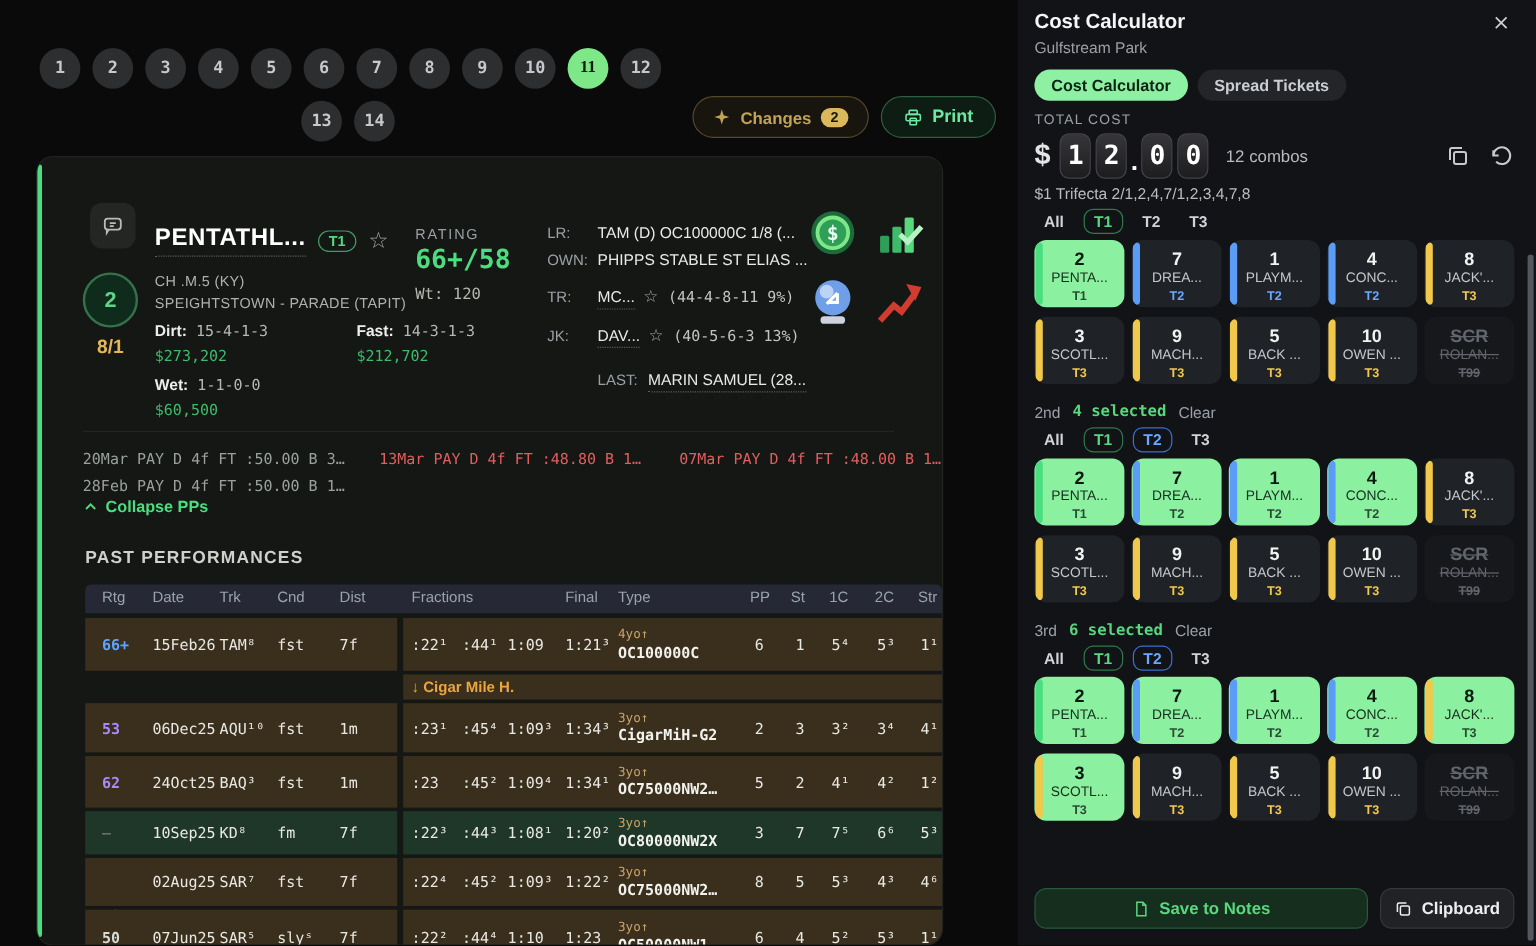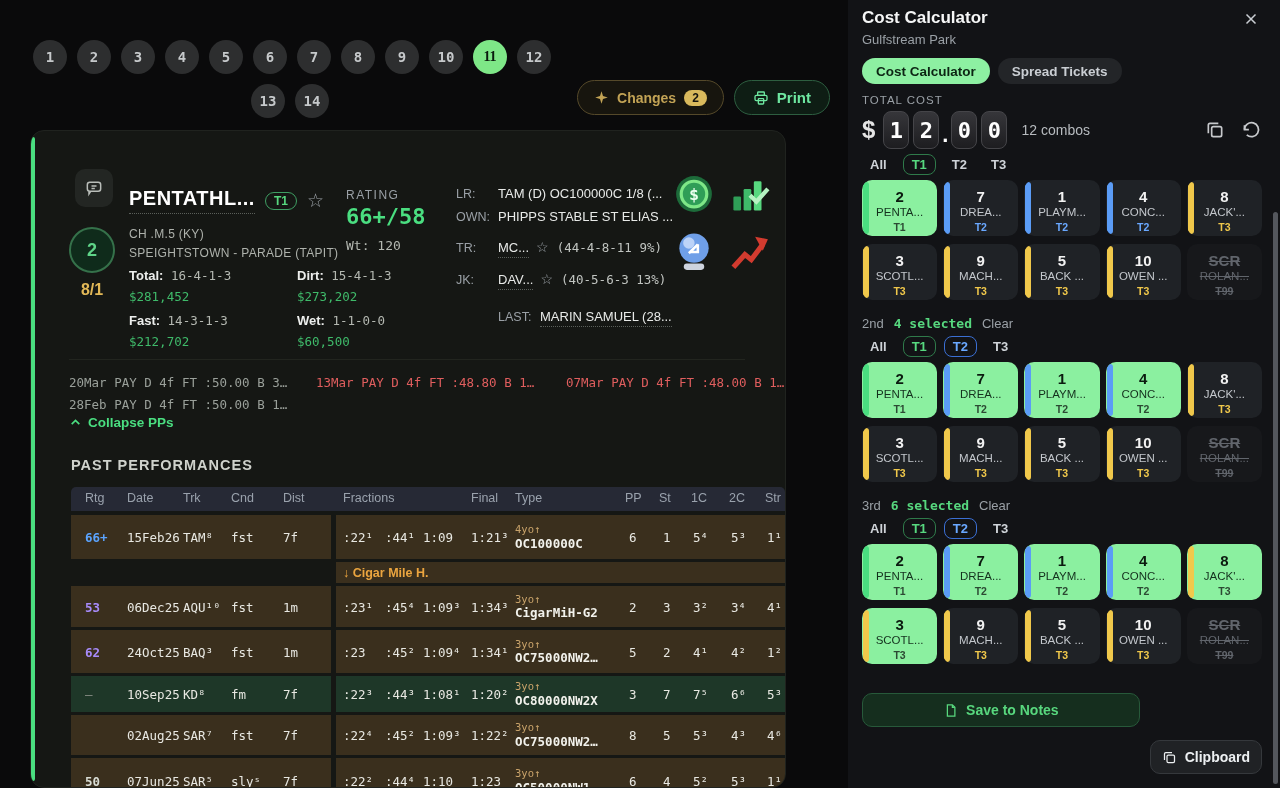--- a/index.html
+++ b/index.html
@@ -142,21 +142,21 @@
   .h-card.sel .h-tier { color:#2c4a33; }
   .h-card.scr { background:#17181b; }
   .h-card.scr .h-num, .h-card.scr .h-name, .h-card.scr .h-tier { color:#61656c; text-decoration:line-through; }
 
   .panel-actions { position:absolute; left:14px; right:18px; bottom:14px; display:flex; gap:10px; }
   .save-btn { flex:2.5; height:34px; border-radius:10px; background:#152e1e; border:1px solid #27593a;
     color:#58d87e; font-size:14px; font-weight:bold; display:flex; align-items:center; justify-content:center;
     gap:8px; cursor:pointer; }
   .clip-btn { flex:1; height:34px; border-radius:10px; background:#202225; border:1px solid #35383c;
     color:#eceff1; font-size:14px; font-weight:bold; display:flex; align-items:center; justify-content:center;
-    gap:8px; cursor:pointer;margin-top:47px; }
+    gap:8px; cursor:pointer; }
   .scroll-thumb { position:absolute; right:2px; top:212px; width:5px; height:572px; border-radius:3px;
     background:#6b6f75; opacity:.75; }
 </style>
 </head>
 <body>
 
 <div class="page">
 
   <header class="topbar">
     <div class="race-row r1" id="raceRow1">
@@ -212,21 +212,20 @@
     <div class="odds">8/1</div>
 
     <div class="name-row">
       <span class="horse-name">PENTATHL...</span>
       <span class="tier-pill">T1</span>
       <span class="star">☆</span>
     </div>
     <div class="desc" style="top:96px">CH .M.5 (KY)</div>
     <div class="desc" style="top:115px">SPEIGHTSTOWN - PARADE (TAPIT)</div>
     <div class="stats-grid" id="statsGrid">
-        <div class="stat"><b>Total:</b> 16-4-1-3 <span class="money">$281,452</span></div>
         <div class="stat"><b>Dirt:</b> 15-4-1-3 <span class="money">$273,202</span></div>
         <div class="stat"><b>Fast:</b> 14-3-1-3 <span class="money">$212,702</span></div>
         <div class="stat"><b>Wet:</b> 1-1-0-0 <span class="money">$60,500</span></div>
       </div>
 
     <div class="rating-block">
       <div class="rating-label">RATING</div>
       <div class="rating-val">66+/58</div>
       <div class="weight">Wt: 120</div>
     </div>
@@ -469,20 +468,21 @@
             </svg>
         </button>
         <button class="icon-btn">
           <svg width="21" height="21" viewBox="0 0 24 24" fill="none" stroke="#c7c9cc" stroke-width="2">
               <path d="M4 11a8 8 0 1 1 2.6 6"></path>
               <path d="M4 6v5h5"></path>
             </svg>
         </button>
       </span>
     </div>
+    <div class="ticket-line">$1 Trifecta 2/1,2,4,7/1,2,3,4,7,8</div>
 
     <div id="groups">
         <div class="sel-group">
           <div class="filter-row">
             <button class="f-chip plain">All</button>
             <button class="f-chip green">T1</button>
             <button class="f-chip plain">T2</button>
             <button class="f-chip plain">T3</button>
           </div>
           <div class="horse-grid">

